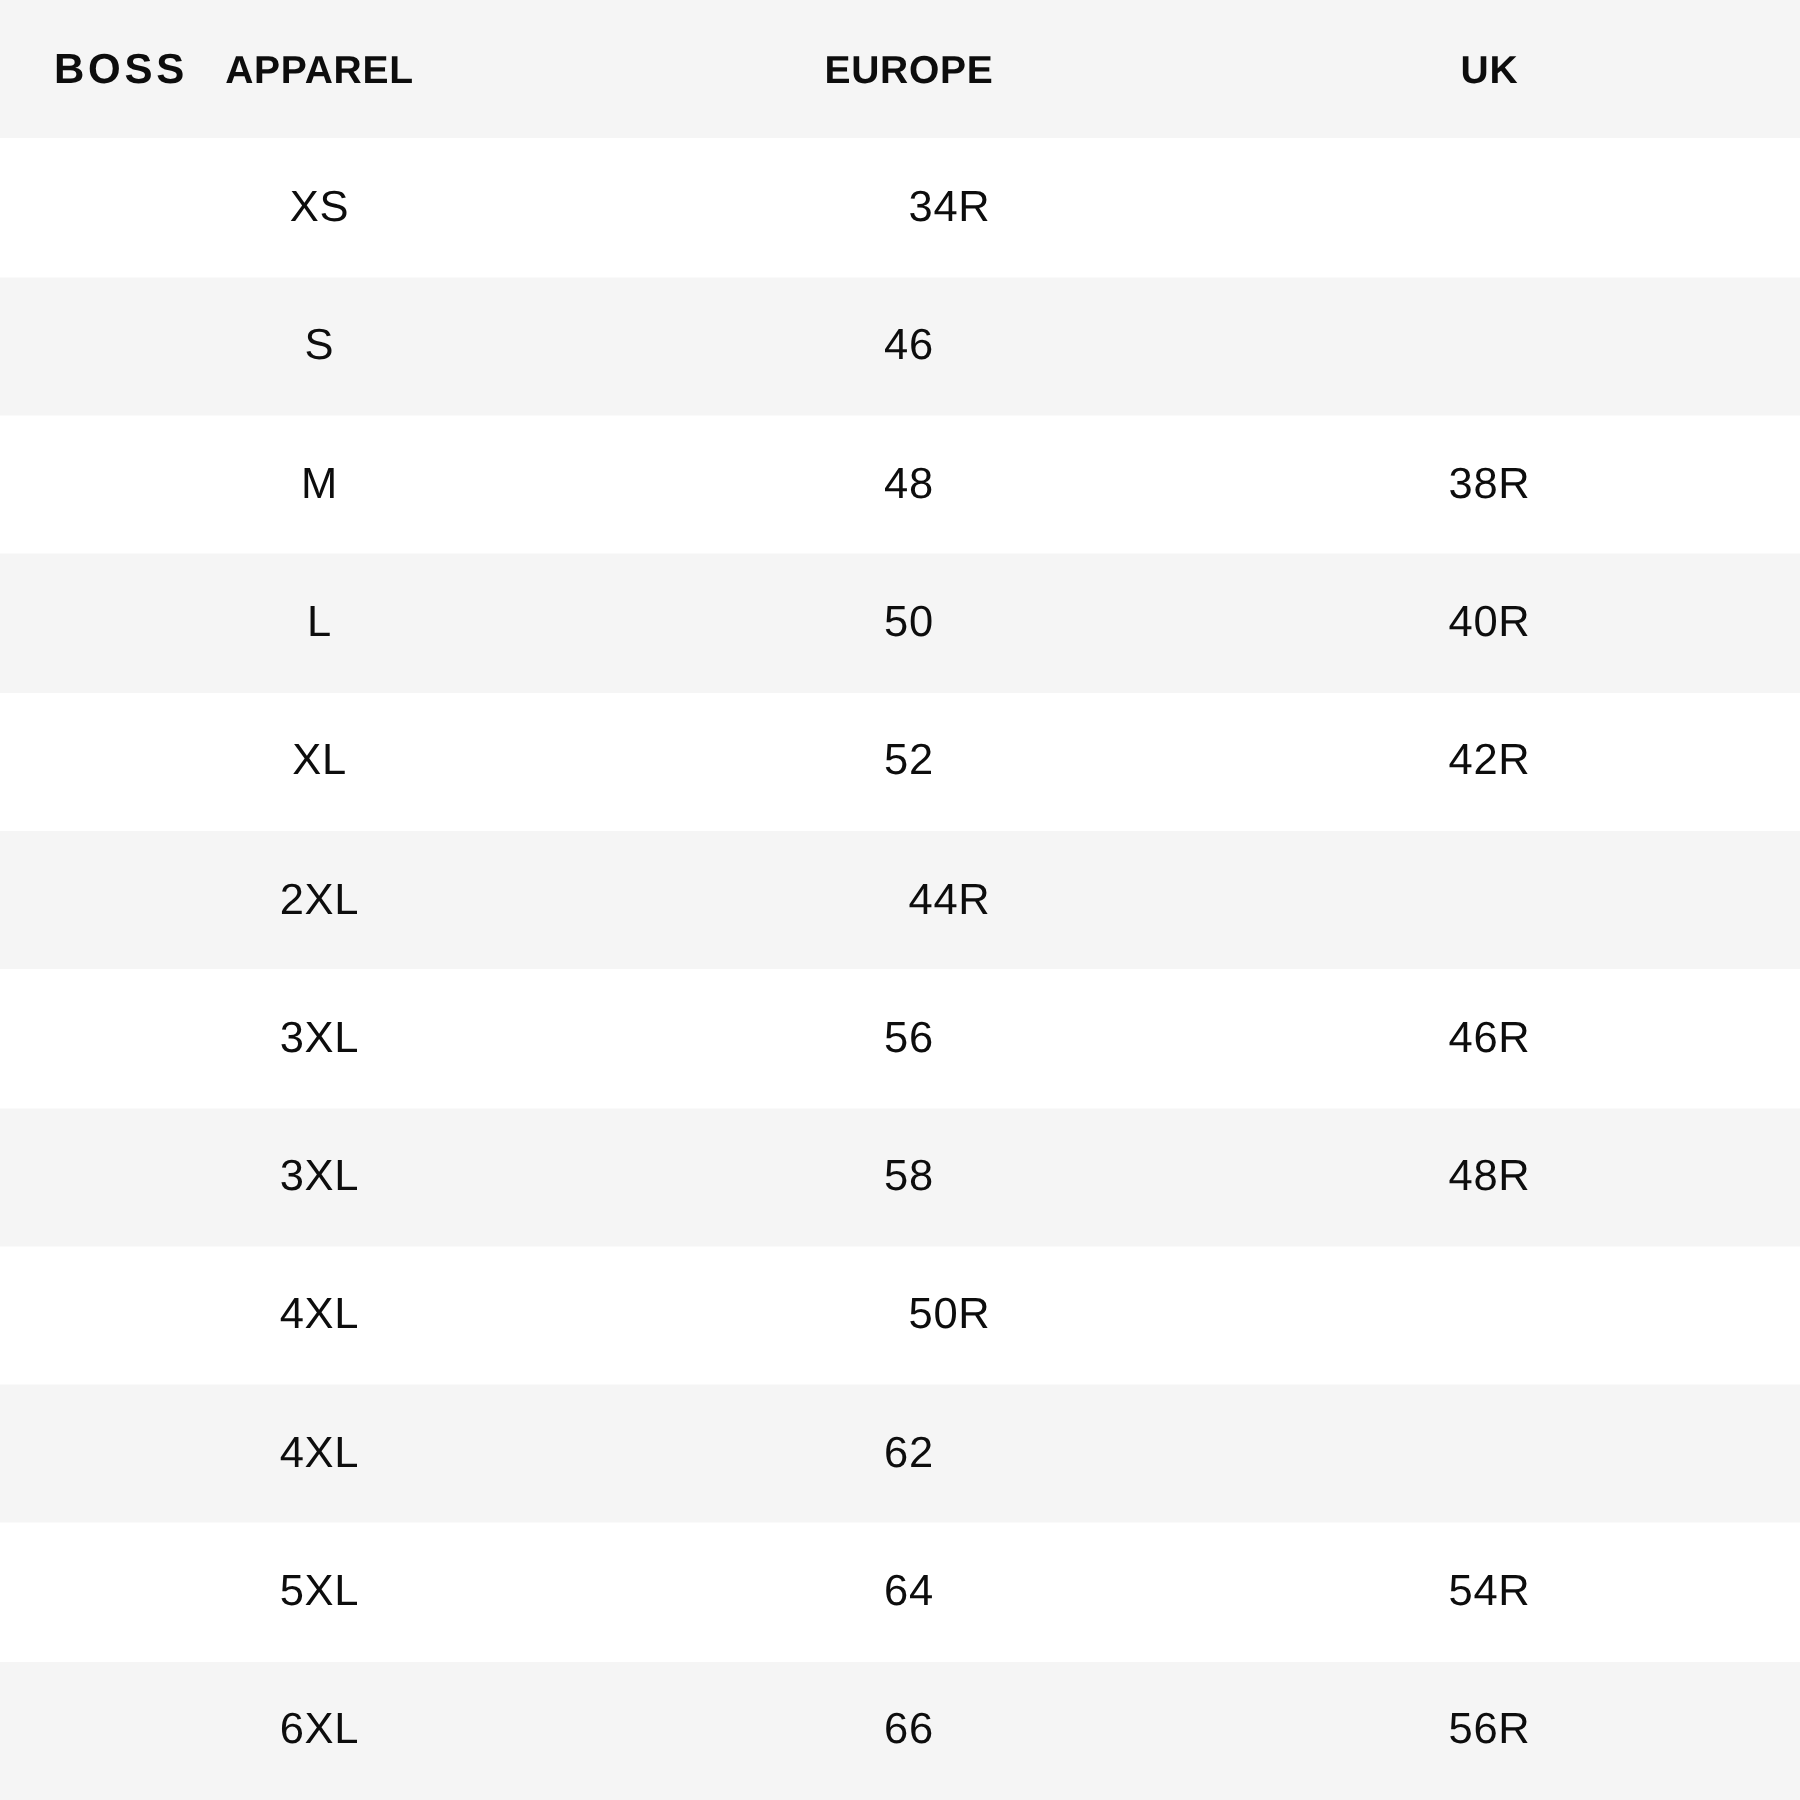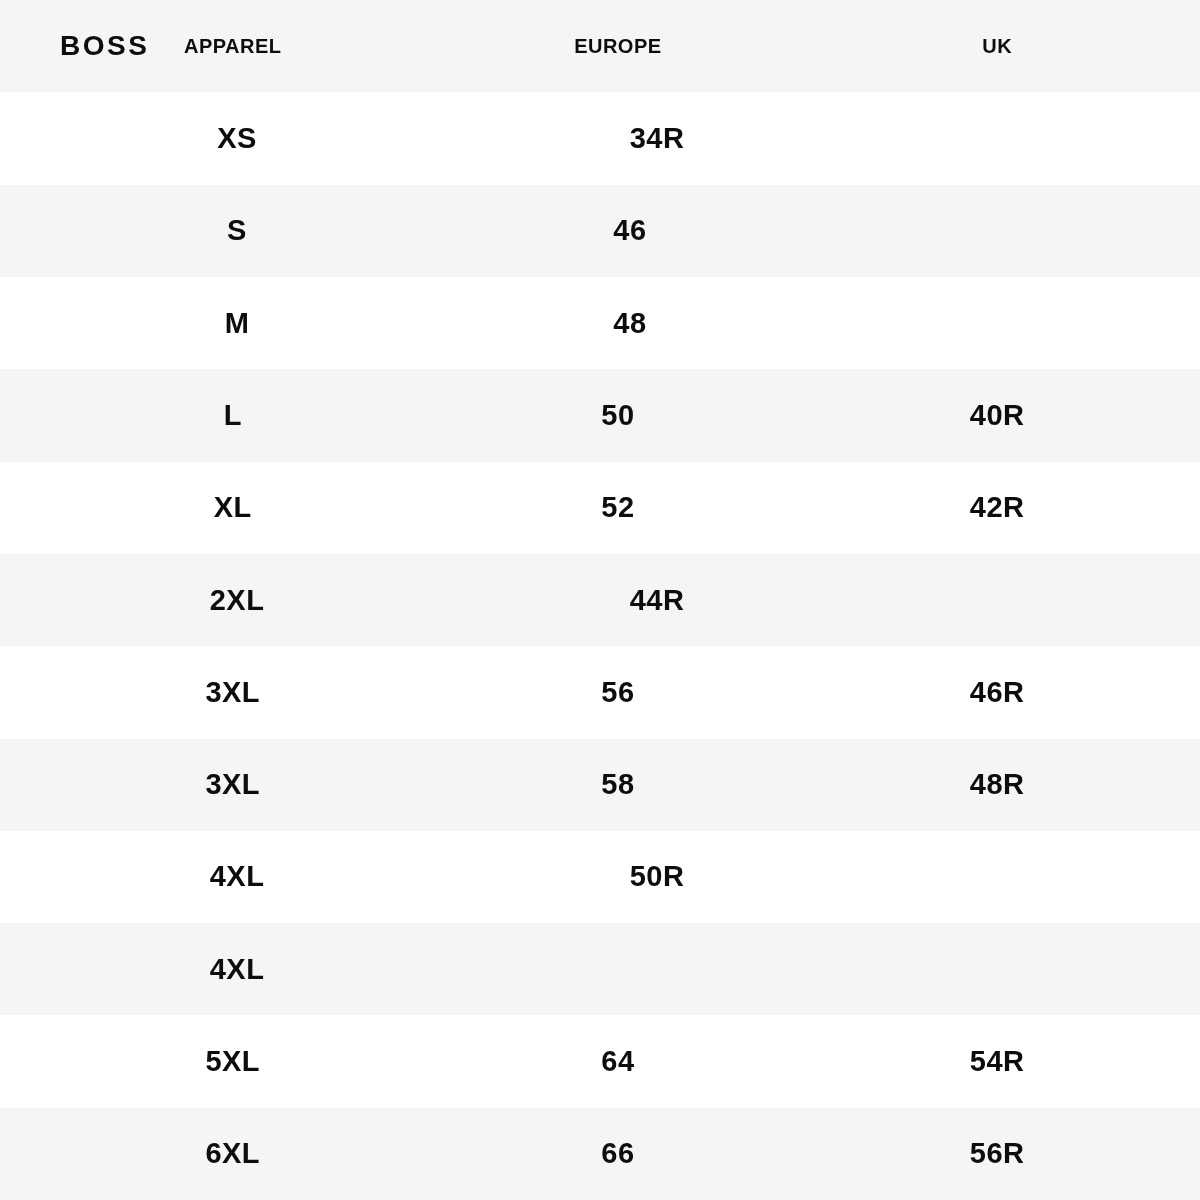--- a/index.html
+++ b/index.html
@@ -26,40 +26,40 @@
   }
   #rows {
     display: contents;
   }
   .data-row:nth-child(even) {
     background: #f5f5f5;
   }
   .cell {
     text-align: center;
   }
-  .col-0 { width: 35.5%; position: relative; margin-left: 24px; }
+  .col-0 { width: 35.5%; position: relative; }
   .col-1 { width: 30%; }
   .col-2 { width: 34.5%; }
   .logo {
     position: absolute;
     left: 36px;
     top: 50%;
     transform: translateY(-50%);
     font-size: 28px;
     font-weight: 900;
     letter-spacing: 2.5px;
   }
   .hlabel {
-    font-size: 20px;
+    font-size: 26px;
     font-weight: 700;
     letter-spacing: 0.5px;
   }
   .val {
     font-size: 29px;
-    font-weight: 700;
+    font-weight: 400;
     letter-spacing: 0.5px;
   }
 </style>
 </head>
 <body>
 
 <div class="sheet">
   <div class="row header-row">
     <div class="cell col-0">
       <span class="logo">BOSS</span>
@@ -79,20 +79,21 @@
   </div>
 
   <div class="row data-row">
     <div class="cell col-0 val">S</div>
     <div class="cell col-1 val">46</div>
   </div>
 
   <div class="row data-row">
     <div class="cell col-0 val">M</div>
     <div class="cell col-1 val">48</div>
+    <div class="cell col-2 val">38R</div>
   </div>
 
   <div class="row data-row">
     <div class="cell col-0 val">L</div>
     <div class="cell col-1 val">50</div>
     <div class="cell col-2 val">40R</div>
   </div>
 
   <div class="row data-row">
     <div class="cell col-0 val">XL</div>
@@ -117,20 +118,21 @@
     <div class="cell col-2 val">48R</div>
   </div>
 
   <div class="row data-row">
     <div class="cell col-0 val">4XL</div>
     <div class="cell col-2 val">50R</div>
   </div>
 
   <div class="row data-row">
     <div class="cell col-0 val">4XL</div>
+    <div class="cell col-1 val">62</div>
   </div>
 
   <div class="row data-row">
     <div class="cell col-0 val">5XL</div>
     <div class="cell col-1 val">64</div>
     <div class="cell col-2 val">54R</div>
   </div>
 
   <div class="row data-row">
     <div class="cell col-0 val">6XL</div>

